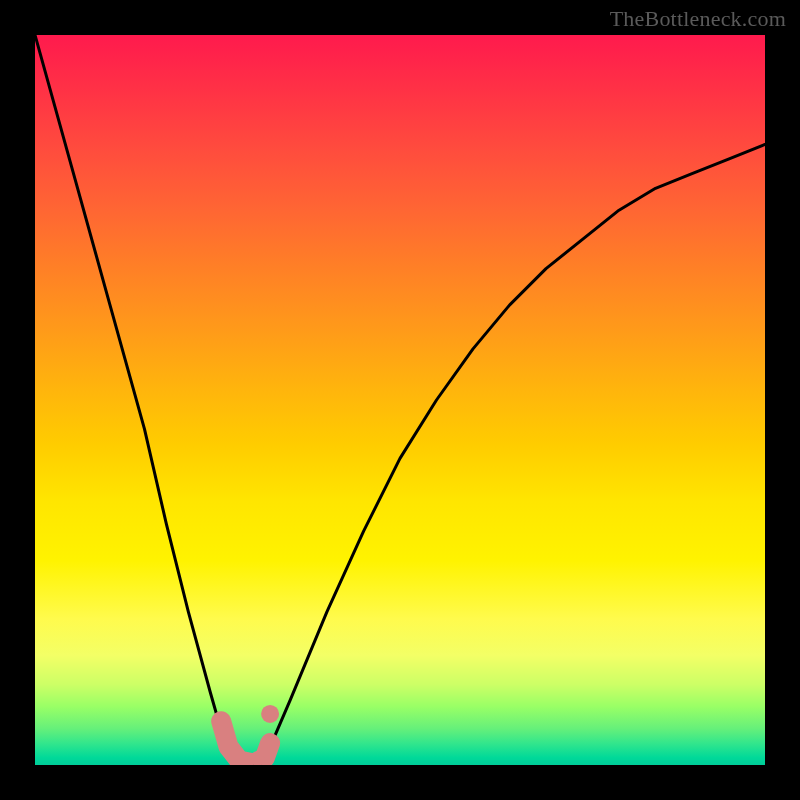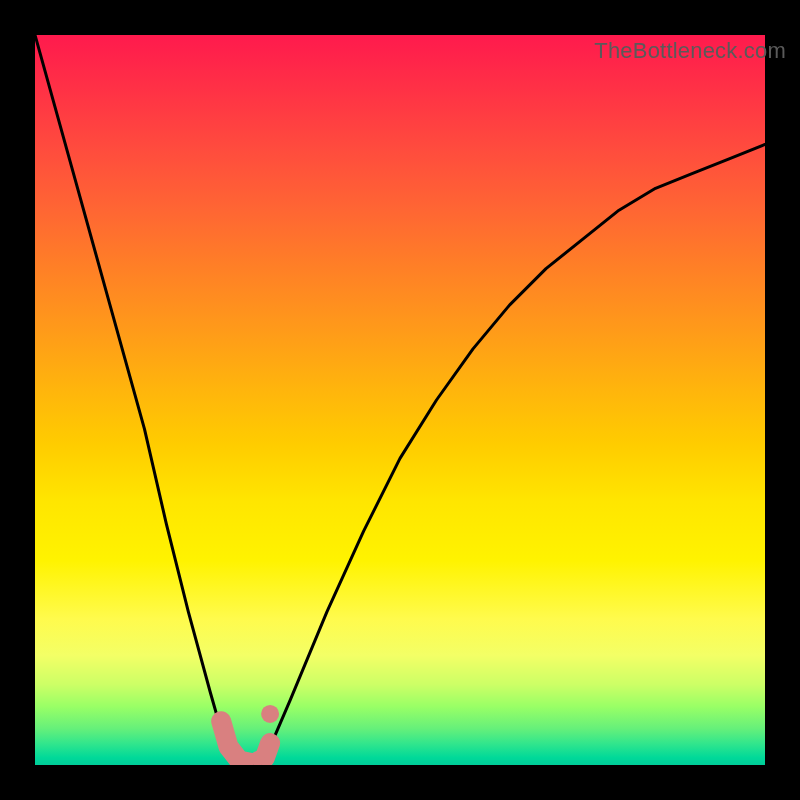--- a/index.html
+++ b/index.html
@@ -49,25 +49,24 @@
       #33e68c 97%,
       #00d999 99%,
       #00cc99 100%
     );
   }
   .attribution {
     position: absolute;
     top: 6px;
     right: 14px;
     color: #5a5a5a;
-    font-family: Liberation Sans, sans-serif;
+    font-family: Liberation Serif, serif;
     font-size: 22px;
     font-weight: 500;
     letter-spacing: 0.2px;
-    margin-top: 32px;
   }
   svg.curves {
     position: absolute;
     inset: 0;
   }
 </style>
 </head>
 <body>
 
 <div class="frame">

